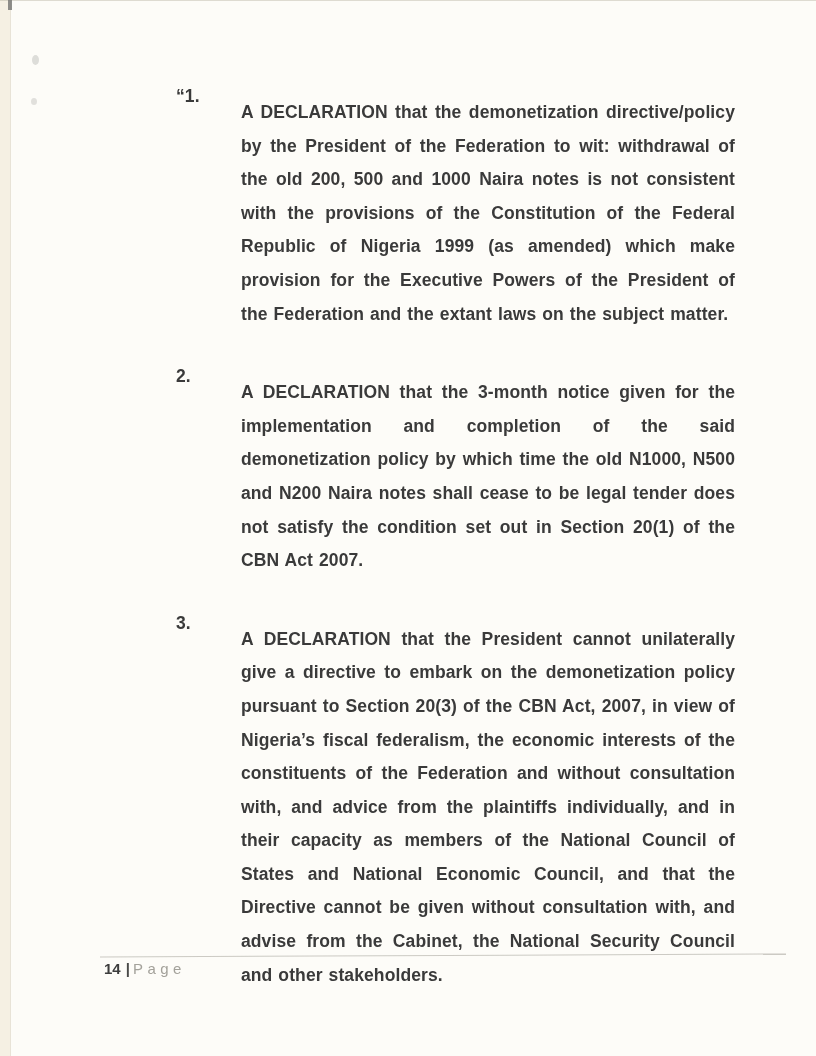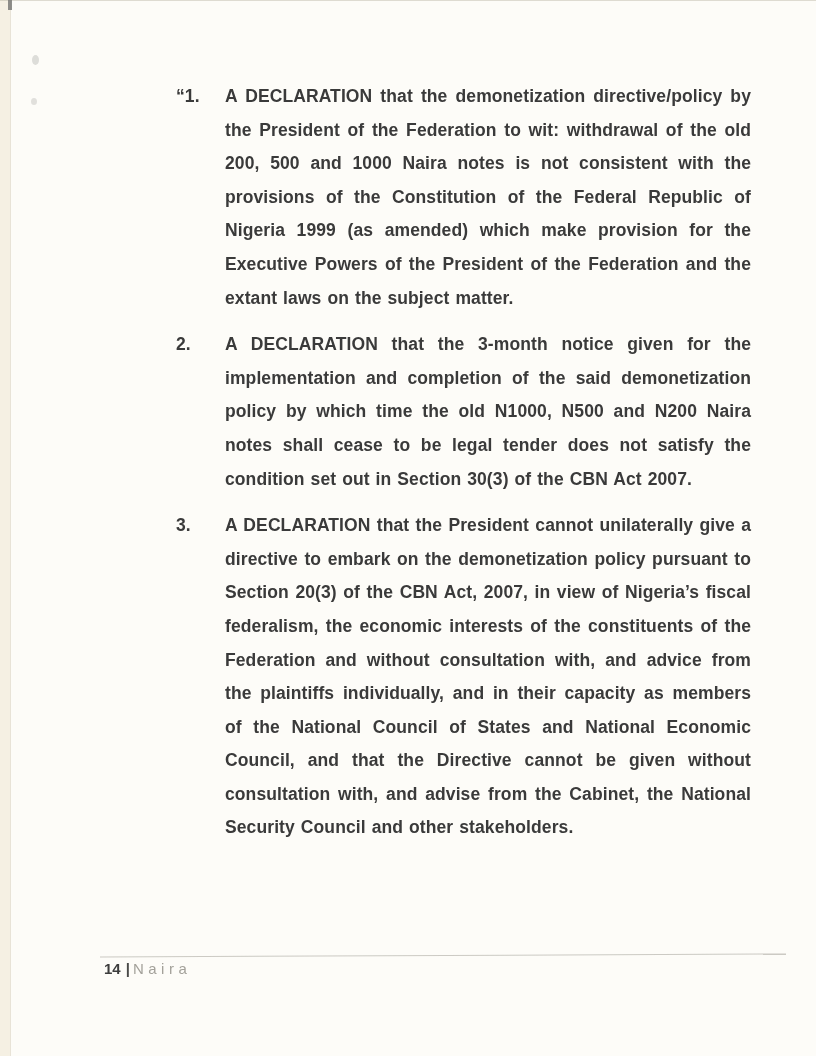--- a/index.html
+++ b/index.html
@@ -67,21 +67,21 @@
     word-spacing: 1px;
   }
   .decl-num {
     flex: 0 0 49px;
     white-space: nowrap;
   }
   .decl-text {
     flex: 1;
     text-align: justify;
     text-align-last: left;
-    margin: 0;
+    margin: 16px;
   }
 
   
   .footer-rule {
     position: absolute;
     left: 100px;
     top: 955px;
     width: 686px;
     height: 1px;
     background: rgba(130,127,118,0.40);
@@ -119,26 +119,26 @@
 
 <main class="content">
 
   <div class="decl-item">
     <span class="decl-num">“1.</span>
     <p class="decl-text">A DECLARATION that the demonetization directive/policy by the President of the Federation to wit: withdrawal of the old 200, 500 and 1000 Naira notes is not consistent with the provisions of the Constitution of the Federal Republic of Nigeria 1999 (as amended) which make provision for the Executive Powers of the President of the Federation and the extant laws on the subject matter.</p>
   </div>
 
   <div class="decl-item">
     <span class="decl-num">2.</span>
-    <p class="decl-text">A DECLARATION that the 3-month notice given for the implementation and completion of the said demonetization policy by which time the old N1000, N500 and N200 Naira notes shall cease to be legal tender does not satisfy the condition set out in Section 30(3) of the CBN Act 2007.</p>
+    <p class="decl-text">A DECLARATION that the 3-month notice given for the implementation and completion of the said demonetization policy by which time the old N1000, N500 and N200 Naira notes shall cease to be legal tender does not satisfy the condition set out in Section 20(1) of the CBN Act 2007.</p>
   </div>
 
   <div class="decl-item">
     <span class="decl-num">3.</span>
     <p class="decl-text">A DECLARATION that the President cannot unilaterally give a directive to embark on the demonetization policy pursuant to Section 20(3) of the CBN Act, 2007, in view of Nigeria’s fiscal federalism, the economic interests of the constituents of the Federation and without consultation with, and advice from the plaintiffs individually, and in their capacity as members of the National Council of States and National Economic Council, and that the Directive cannot be given without consultation with, and advise from the Cabinet, the National Security Council and other stakeholders.</p>
   </div>
 
 </main>
 
 <div class="footer-rule"></div>
 <footer class="page-footer">
-  <span class="footer-pagenum">14</span><span class="footer-sep">|</span><span class="footer-label">Naira</span>
+  <span class="footer-pagenum">14</span><span class="footer-sep">|</span><span class="footer-label">Page</span>
 </footer>
 
 </body></html>

